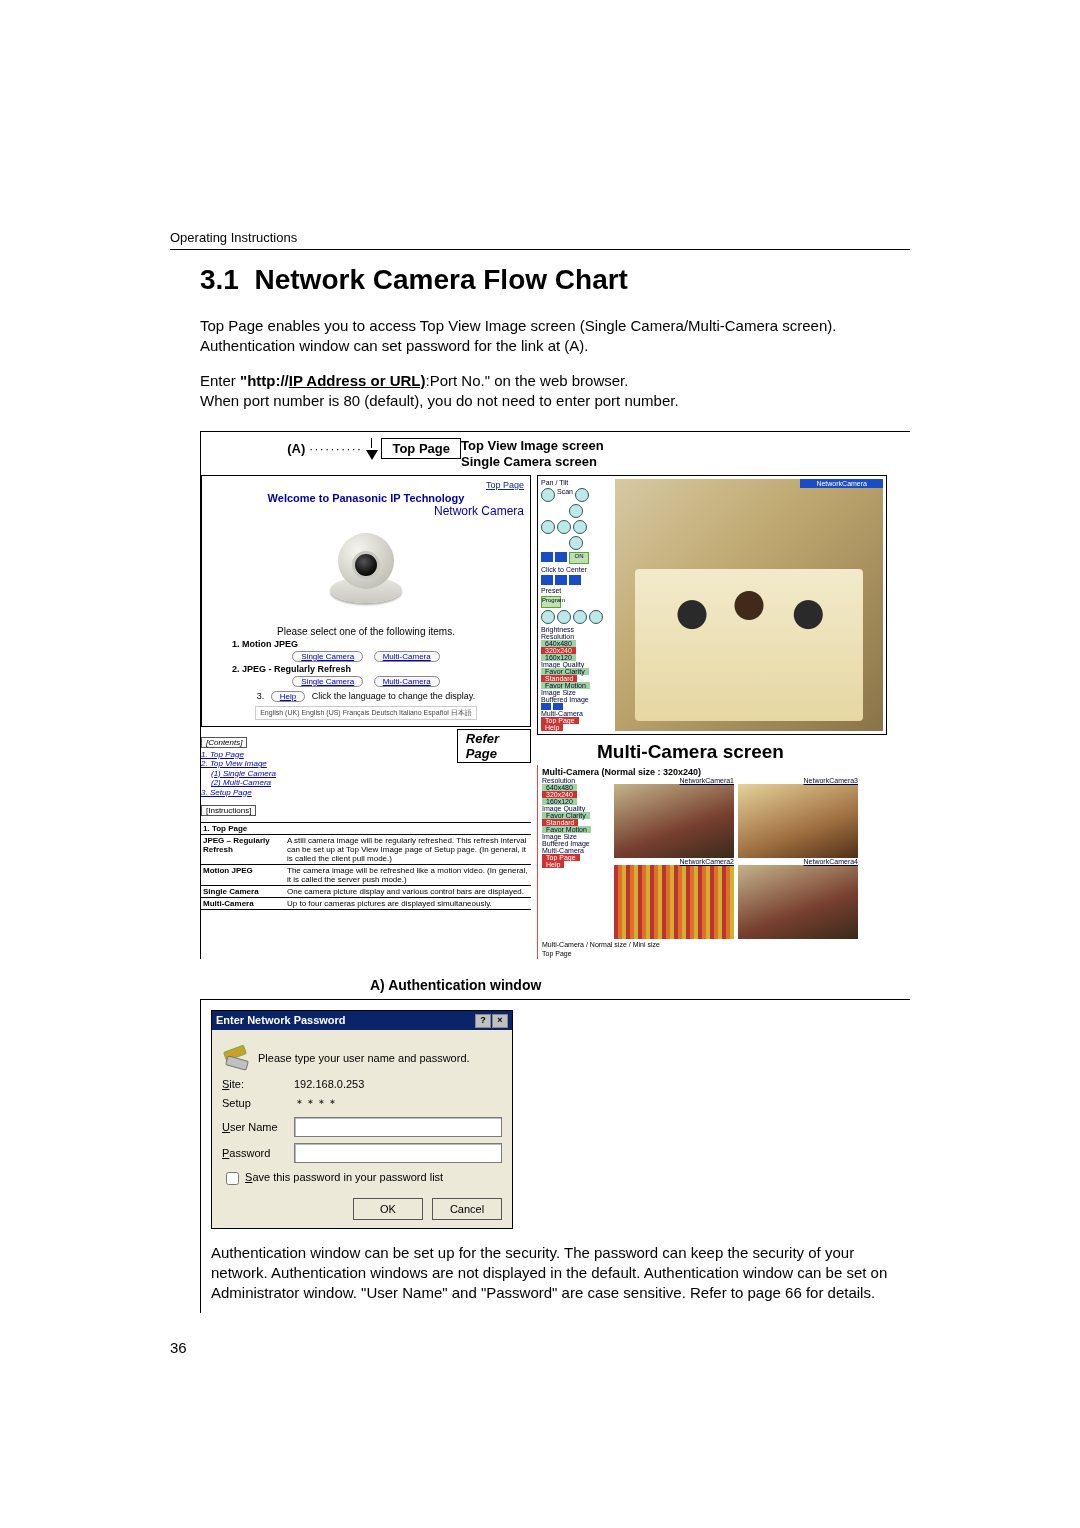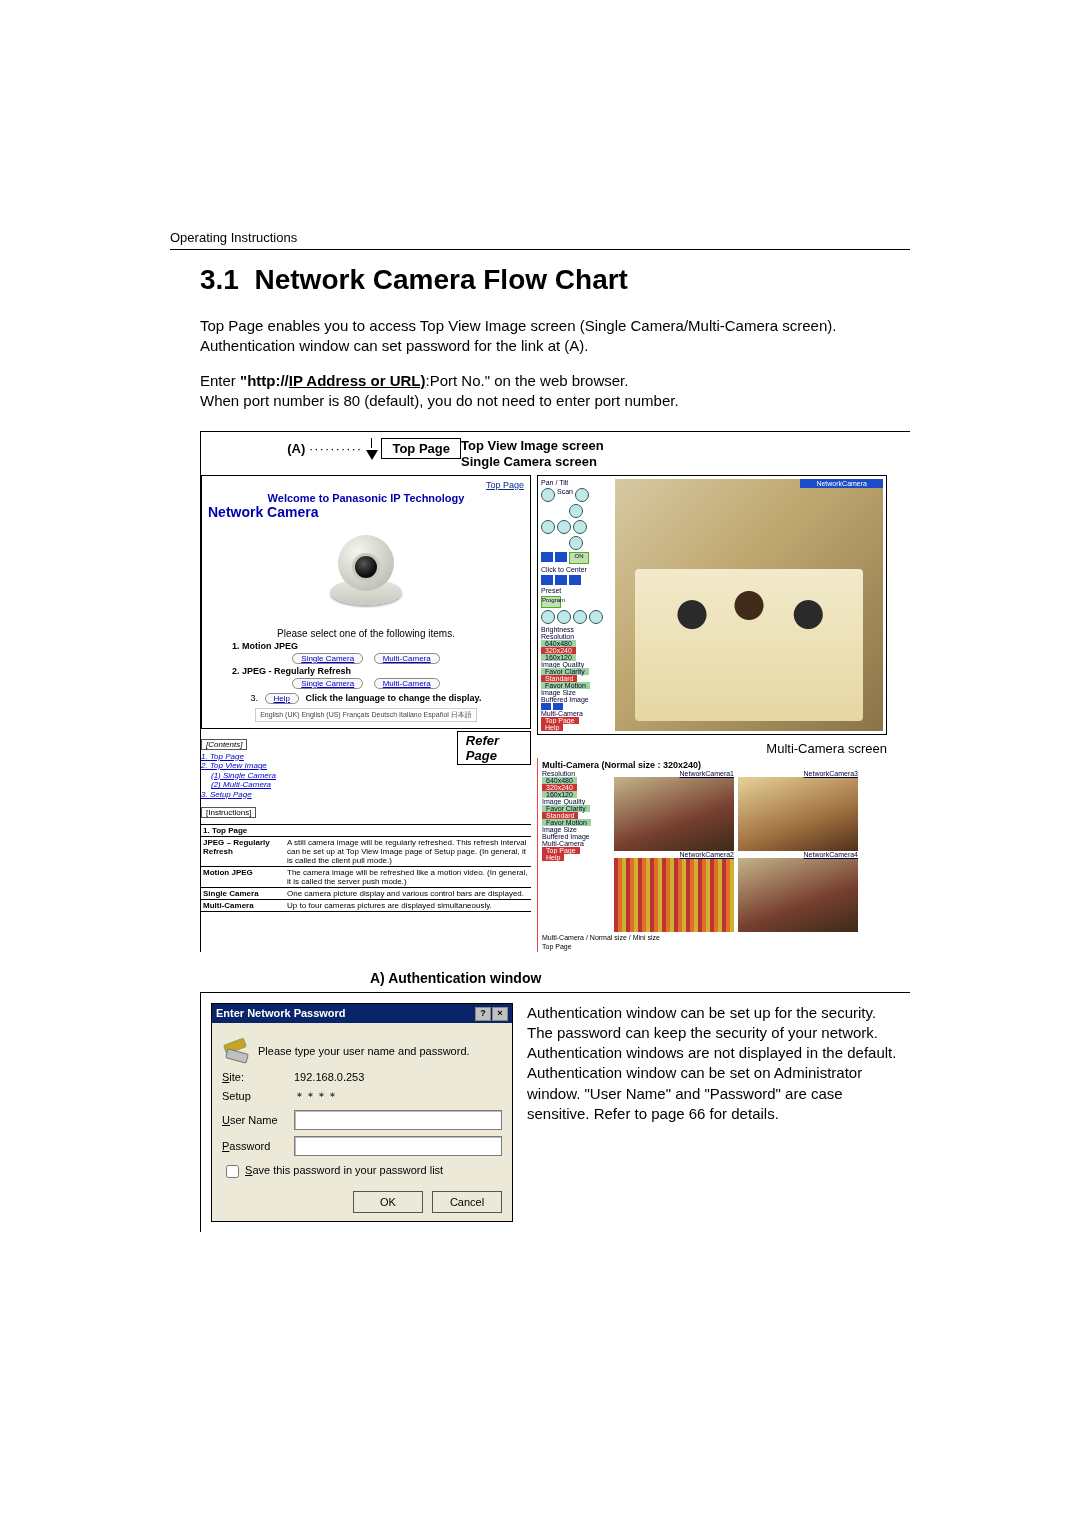--- a/index.html
+++ b/index.html
@@ -91,24 +91,24 @@
     text-decoration: underline;
   }
   .welcome {
     text-align: center;
     color: #0000aa;
     font-weight: bold;
     font-size: 11px;
     margin-top: 2px;
   }
   .welcome-sub {
-    text-align: left;
+    text-align: right;
     color: #0000aa;
-    font-weight: bold;
-    font-size: 14px;
+    font-weight: normal;
+    font-size: 12px;
   }
   .camera-img {
     width: 100%;
     height: 100px;
     display: flex;
     align-items: center;
     justify-content: center;
     margin: 4px 0;
   }
   .cam-body {
@@ -146,21 +146,20 @@
     font-size: 8px;
     color: #0000cc;
     text-decoration: underline;
     background: #f8f8f8;
     margin: 0 4px;
   }
   .tp-note {
     font-size: 9px;
     text-align: center;
     margin-top: 16px;
-    font-weight: bold;
   }
   .lang-bar {
     font-size: 7px;
     text-align: center;
     color: #444;
     margin-top: 4px;
     border: 1px solid #ccc;
     display: inline-block;
     padding: 1px 4px;
   }
@@ -205,21 +204,21 @@
       radial-gradient(circle at 25% 30%, #2a2a2a 0 14px, transparent 15px),
       radial-gradient(circle at 50% 24%, #402a1a 0 14px, transparent 15px),
       radial-gradient(circle at 76% 30%, #2a2a2a 0 14px, transparent 15px),
       linear-gradient(#f2eacb,#e6d7a2);
     border-radius: 4px;
   }
   .nc-badge {
     position:absolute; top:0; right:0; background:#1a4cc7; color:#fff; font-size:7px; padding:1px 16px;
   }
 
-  .multi-label { font-size: 13px; font-weight: normal; margin: 6px 0 2px 60px; text-align: right; }
+  .multi-label { font-size: 19px; font-weight: bold; margin: 6px 0 2px 60px; }
   .mc-card {
     border-left:1px solid #ef4444;
     padding: 2px 0 2px 4px;
     font-size: 8px;
   }
   .mc-title { font-weight: bold; font-size: 9px; }
   .mc-grid {
     display: grid;
     grid-template-columns: 68px 120px 120px;
     gap: 4px;
@@ -271,20 +270,21 @@
     font-weight: bold;
     margin: 18px 0 6px 200px;
   }
   .auth-wrap {
     display: flex;
     border-top: 1px solid #000;
     border-left: 1px solid #000;
     margin-left: 30px;
     padding: 10px 6px 10px 10px;
     gap: 14px;
+    flex-direction: column;
   }
   .dlg {
     border: 1px solid #000;
     width: 300px;
     font-family: "Tahoma", Arial, sans-serif;
     font-size: 11px;
     background: #ece9d8;
   }
   .dlg-title {
     background: #0a246a;
@@ -595,14 +595,15 @@
         </div>
         <div class="dlg-buttons">
           <button>OK</button>
           <button>Cancel</button>
         </div>
       </div>
     </div>
     <div class="auth-text">Authentication window can be set up for the security. The password can keep the security of your network. Authentication windows are not displayed in the default. Authentication window can be set on Administrator window. "User Name" and "Password" are case sensitive. Refer to page 66 for details.</div>
   </div>
 
+  <div class="page-number">36</div>
 
 </div>
 
 </body></html>

